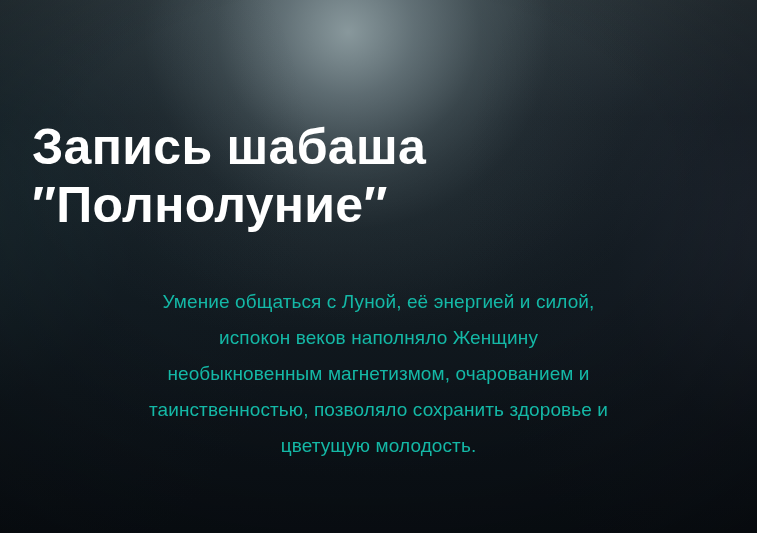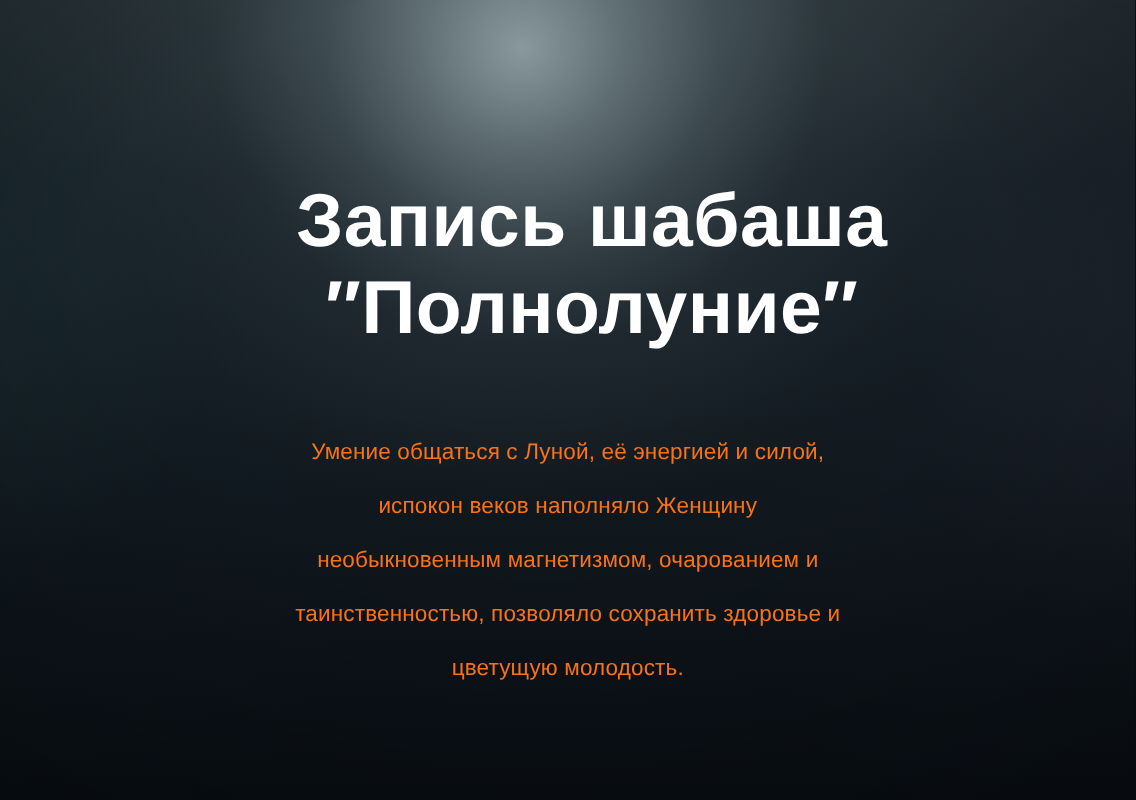--- a/index.html
+++ b/index.html
@@ -98,39 +98,39 @@
     box-sizing: border-box;
     padding: 0 60px;
   }
 
   .headline {
     position: absolute;
     left: 0;
     right: 0;
     top: 118px;
     margin: 0;
-    text-align: center;
+    text-align: left;
     color: #ffffff;
     font-size: 50px;
     font-weight: 700;
     line-height: 58px;
     letter-spacing: 0.3px;
     white-space: pre-line;
     padding-left: 32px;
   }
 
   .bodytext {
     position: absolute;
     left: 60px;
     right: 60px;
     top: 284px;
     margin: 0;
     text-align: center;
-    color: #f97316;
-    font-size: 15px;
+    color: #14b8a6;
+    font-size: 19px;
     font-weight: 400;
     line-height: 36px;
     letter-spacing: 0.1px;
     white-space: pre-line;
   }
 </style>
 </head>
 <body>
 
 <div id="slide">

